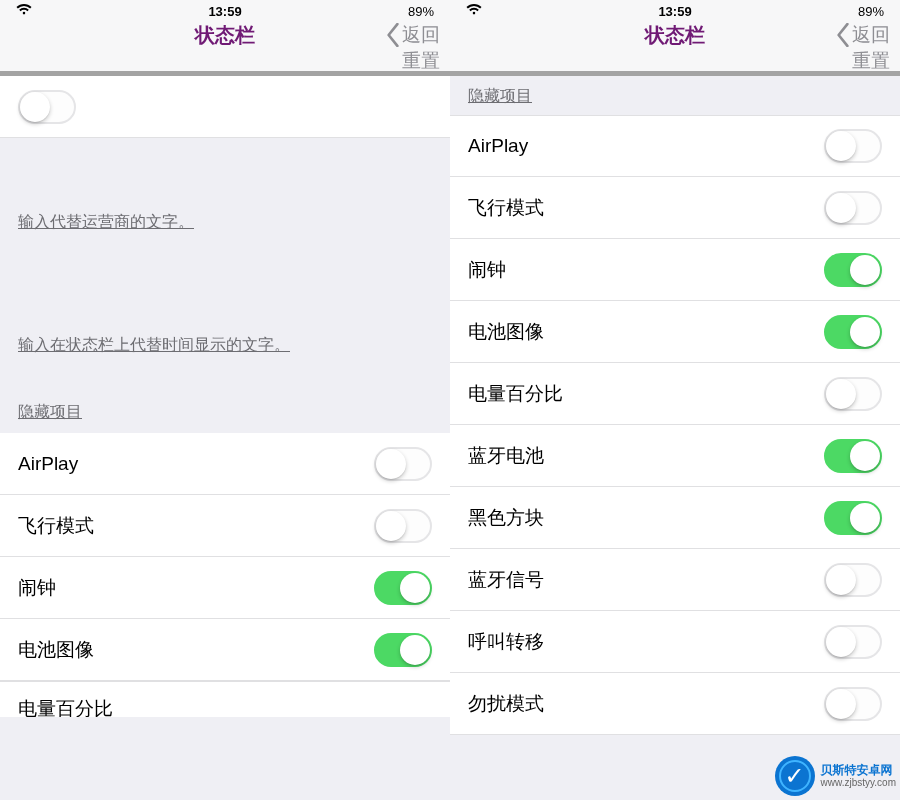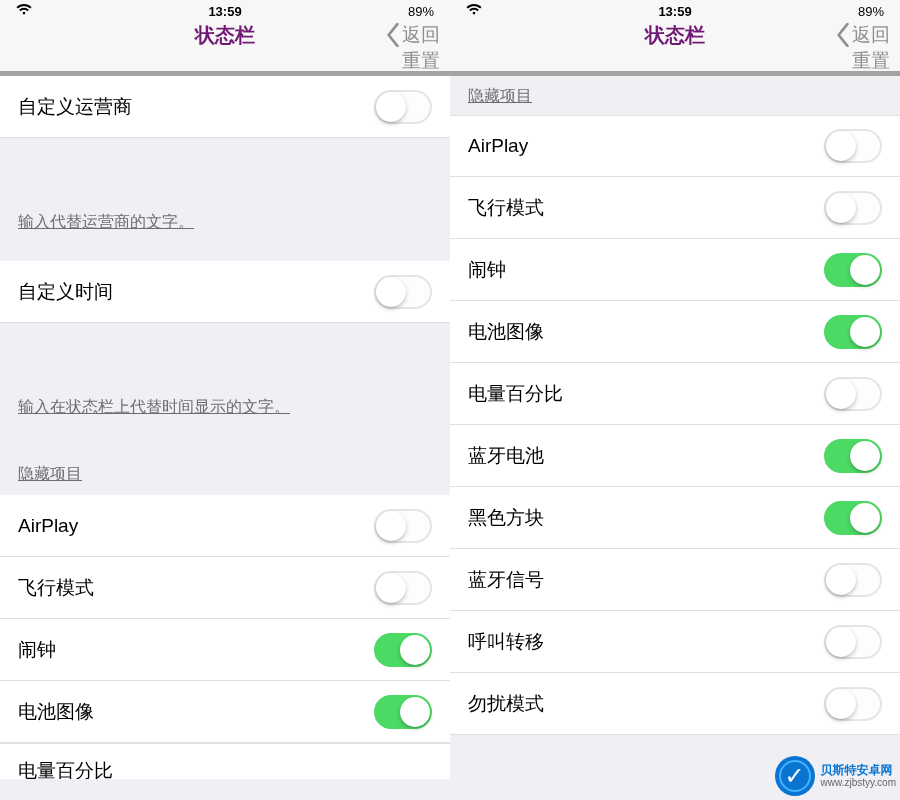--- a/index.html
+++ b/index.html
@@ -182,34 +182,27 @@
       <svg class="chevron-left" viewBox="0 0 12 22">
           <path d="M10 1L2 11l8 10" stroke="#8e8e93" stroke-width="2.4" fill="none" stroke-linecap="round" stroke-linejoin="round"></path>
         </svg>
       <span>返回</span>
     </div>
     <div class="nav-title">状态栏</div>
     <div class="nav-reset">重置</div>
   </div>
 
   <div class="cell">
-    <span>自定义运营商</span>
     <div class="toggle">
         <div class="toggle-knob"></div>
       </div>
   </div>
   <div class="spacer"></div>
   <div class="section-footer">输入代替运营商的文字。</div>
 
-  <div class="cell">
-    <span>自定义时间</span>
-    <div class="toggle">
-        <div class="toggle-knob"></div>
-      </div>
-  </div>
   <div class="spacer"></div>
   <div class="section-footer">输入在状态栏上代替时间显示的文字。</div>
 
   <div class="section-header">隐藏项目</div>
 
   <div class="cell">
     <span>AirPlay</span>
     <div class="toggle">
         <div class="toggle-knob"></div>
       </div>

